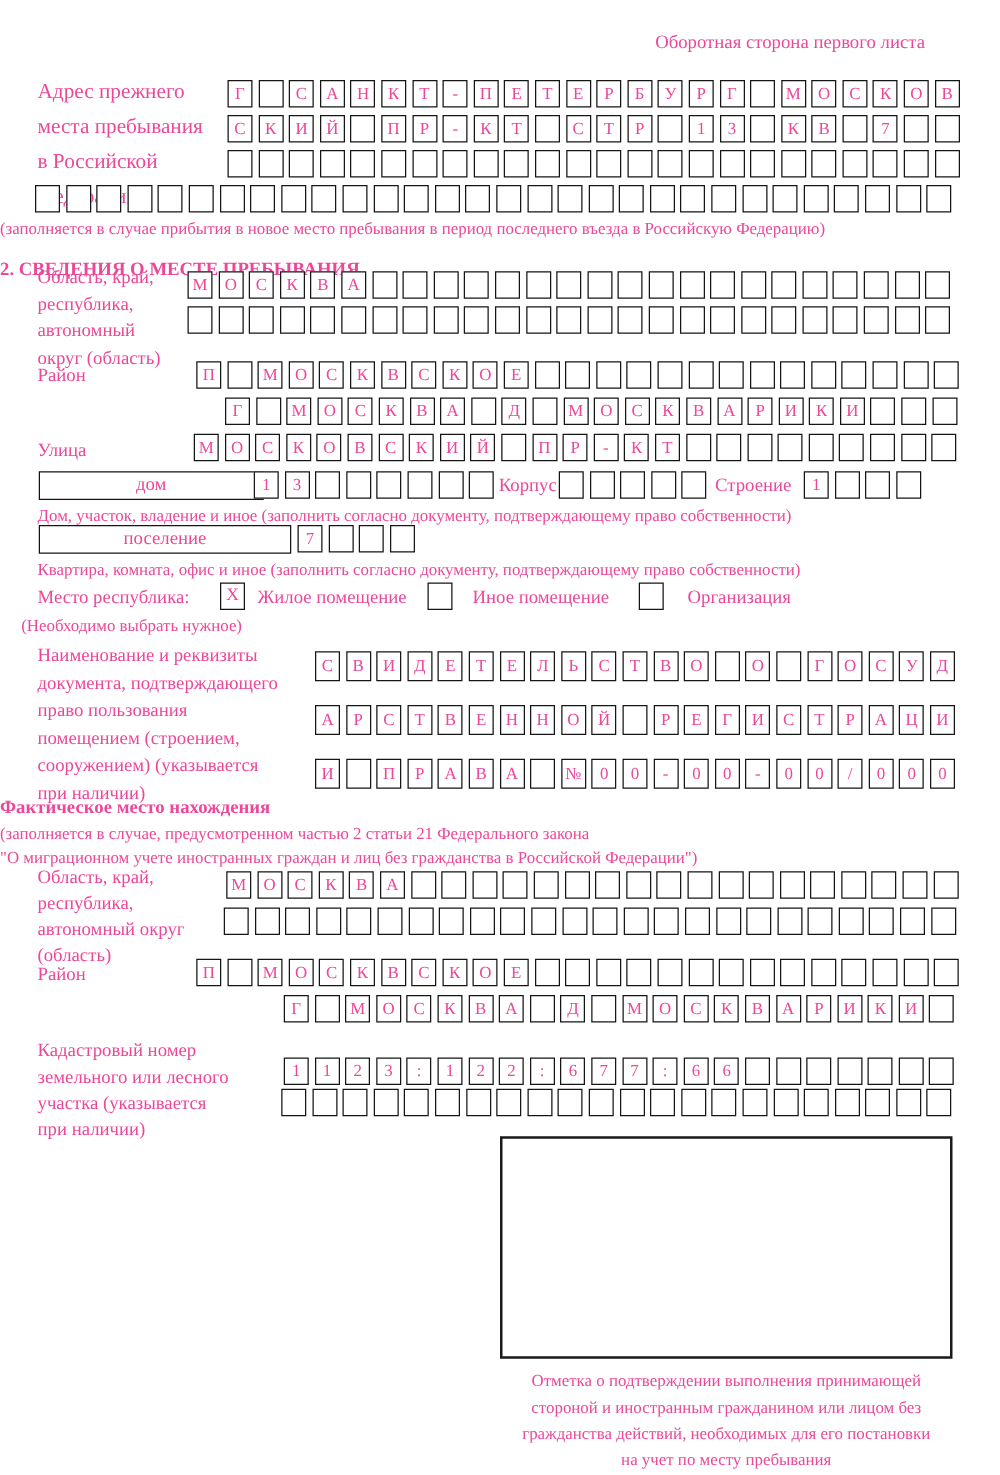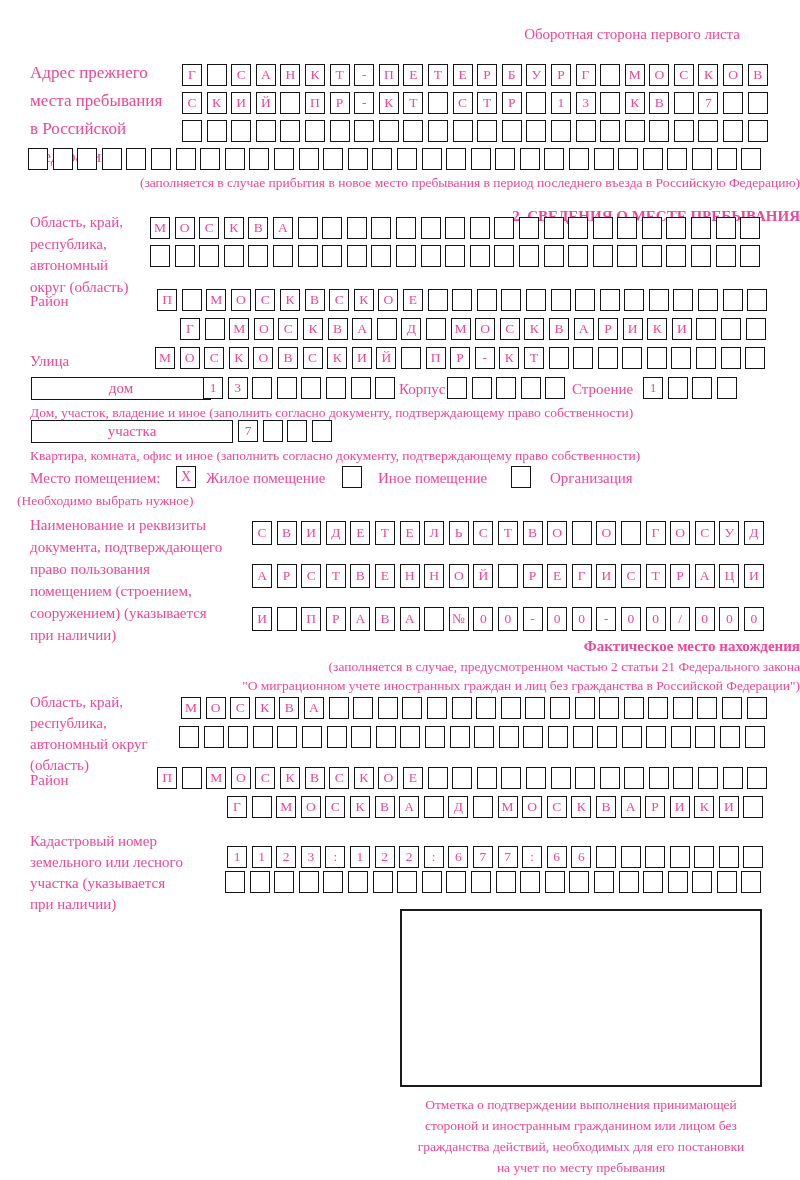--- a/index.html
+++ b/index.html
@@ -3,21 +3,21 @@
 <meta charset="utf-8">
 <style>
   html,body{margin:0;padding:0;background:#fff;}
   .page{position:relative;width:800px;height:1180px;background:#ffffff;
         font-family:"Liberation Serif","DejaVu Serif",serif;color:#ec4899;overflow:hidden;}
   .abs{position:absolute;}
   .lbl{font-size:15px;line-height:21.5px;white-space:nowrap;}
   .lbl-wide{font-size:17px;line-height:28px;white-space:nowrap;}
   .small{font-size:13.5px;line-height:19px;white-space:nowrap;}
   .bold{font-weight:700;}
-  .center{left:0;width:800px;text-align:right;}
+  .center{left:0;width:800px;text-align:left;}
   .cellrow{position:absolute;display:flex;gap:4.6px;}
   .cell{box-sizing:border-box;flex:0 0 20px;width:20px;height:22px;border:1.5px solid #151515;
         display:flex;align-items:center;justify-content:center;font-size:13.5px;background:#fff;}
   .docrow .cell{height:24px;}
   .checkbox{box-sizing:border-box;width:20px;height:22px;border:1.5px solid #151515;
         display:flex;align-items:center;justify-content:center;font-size:14px;}
   .wide-box{box-sizing:border-box;border:1.5px solid #151515;height:23px;display:flex;
         align-items:center;justify-content:center;font-size:15px;background:#fff;}
   .stamp-box{box-sizing:border-box;border:2px solid #1a1a1a;background:#fff;}
   
@@ -326,30 +326,30 @@
     </div>
   <div class="abs lbl" style="left:572px;top:379px;">Строение</div>
   <div id="r-str" class="cellrow">
       <span class="cell">1</span>
       <span class="cell"></span>
       <span class="cell"></span>
       <span class="cell"></span>
     </div>
   <div class="abs small" style="left:30px;top:403px;">Дом, участок, владение и иное (заполнить согласно документу, подтверждающему право собственности)</div>
 
-  <div class="abs wide-box" style="left:31px;top:420px;width:202px;">участка</div>
+  <div class="abs wide-box" style="left:31px;top:420px;width:202px;">поселение</div>
   <div id="r-kv" class="cellrow">
       <span class="cell">7</span>
       <span class="cell"></span>
       <span class="cell"></span>
       <span class="cell"></span>
     </div>
   <div class="abs small" style="left:30px;top:446px;">Квартира, комната, офис и иное (заполнить согласно документу, подтверждающему право собственности)</div>
 
-  <div class="abs lbl" style="left:30px;top:468px;">Место помещением:</div>
+  <div class="abs lbl" style="left:30px;top:468px;">Место республика:</div>
   <div class="abs checkbox" style="left:176px;top:466px;">X</div>
   <div class="abs lbl" style="left:206px;top:468px;">Жилое помещение</div>
   <div class="abs checkbox" style="left:342px;top:466px;"></div>
   <div class="abs lbl" style="left:378px;top:468px;">Иное помещение</div>
   <div class="abs checkbox" style="left:511px;top:466px;"></div>
   <div class="abs lbl" style="left:550px;top:468px;">Организация</div>
   <div class="abs small" style="left:17px;top:491px;width:672px;text-align:left;">(Необходимо выбрать нужное)</div>
 
   <div class="abs lbl" style="left:30px;top:514px;line-height:22px;">
     <div>Наименование и реквизиты</div>

